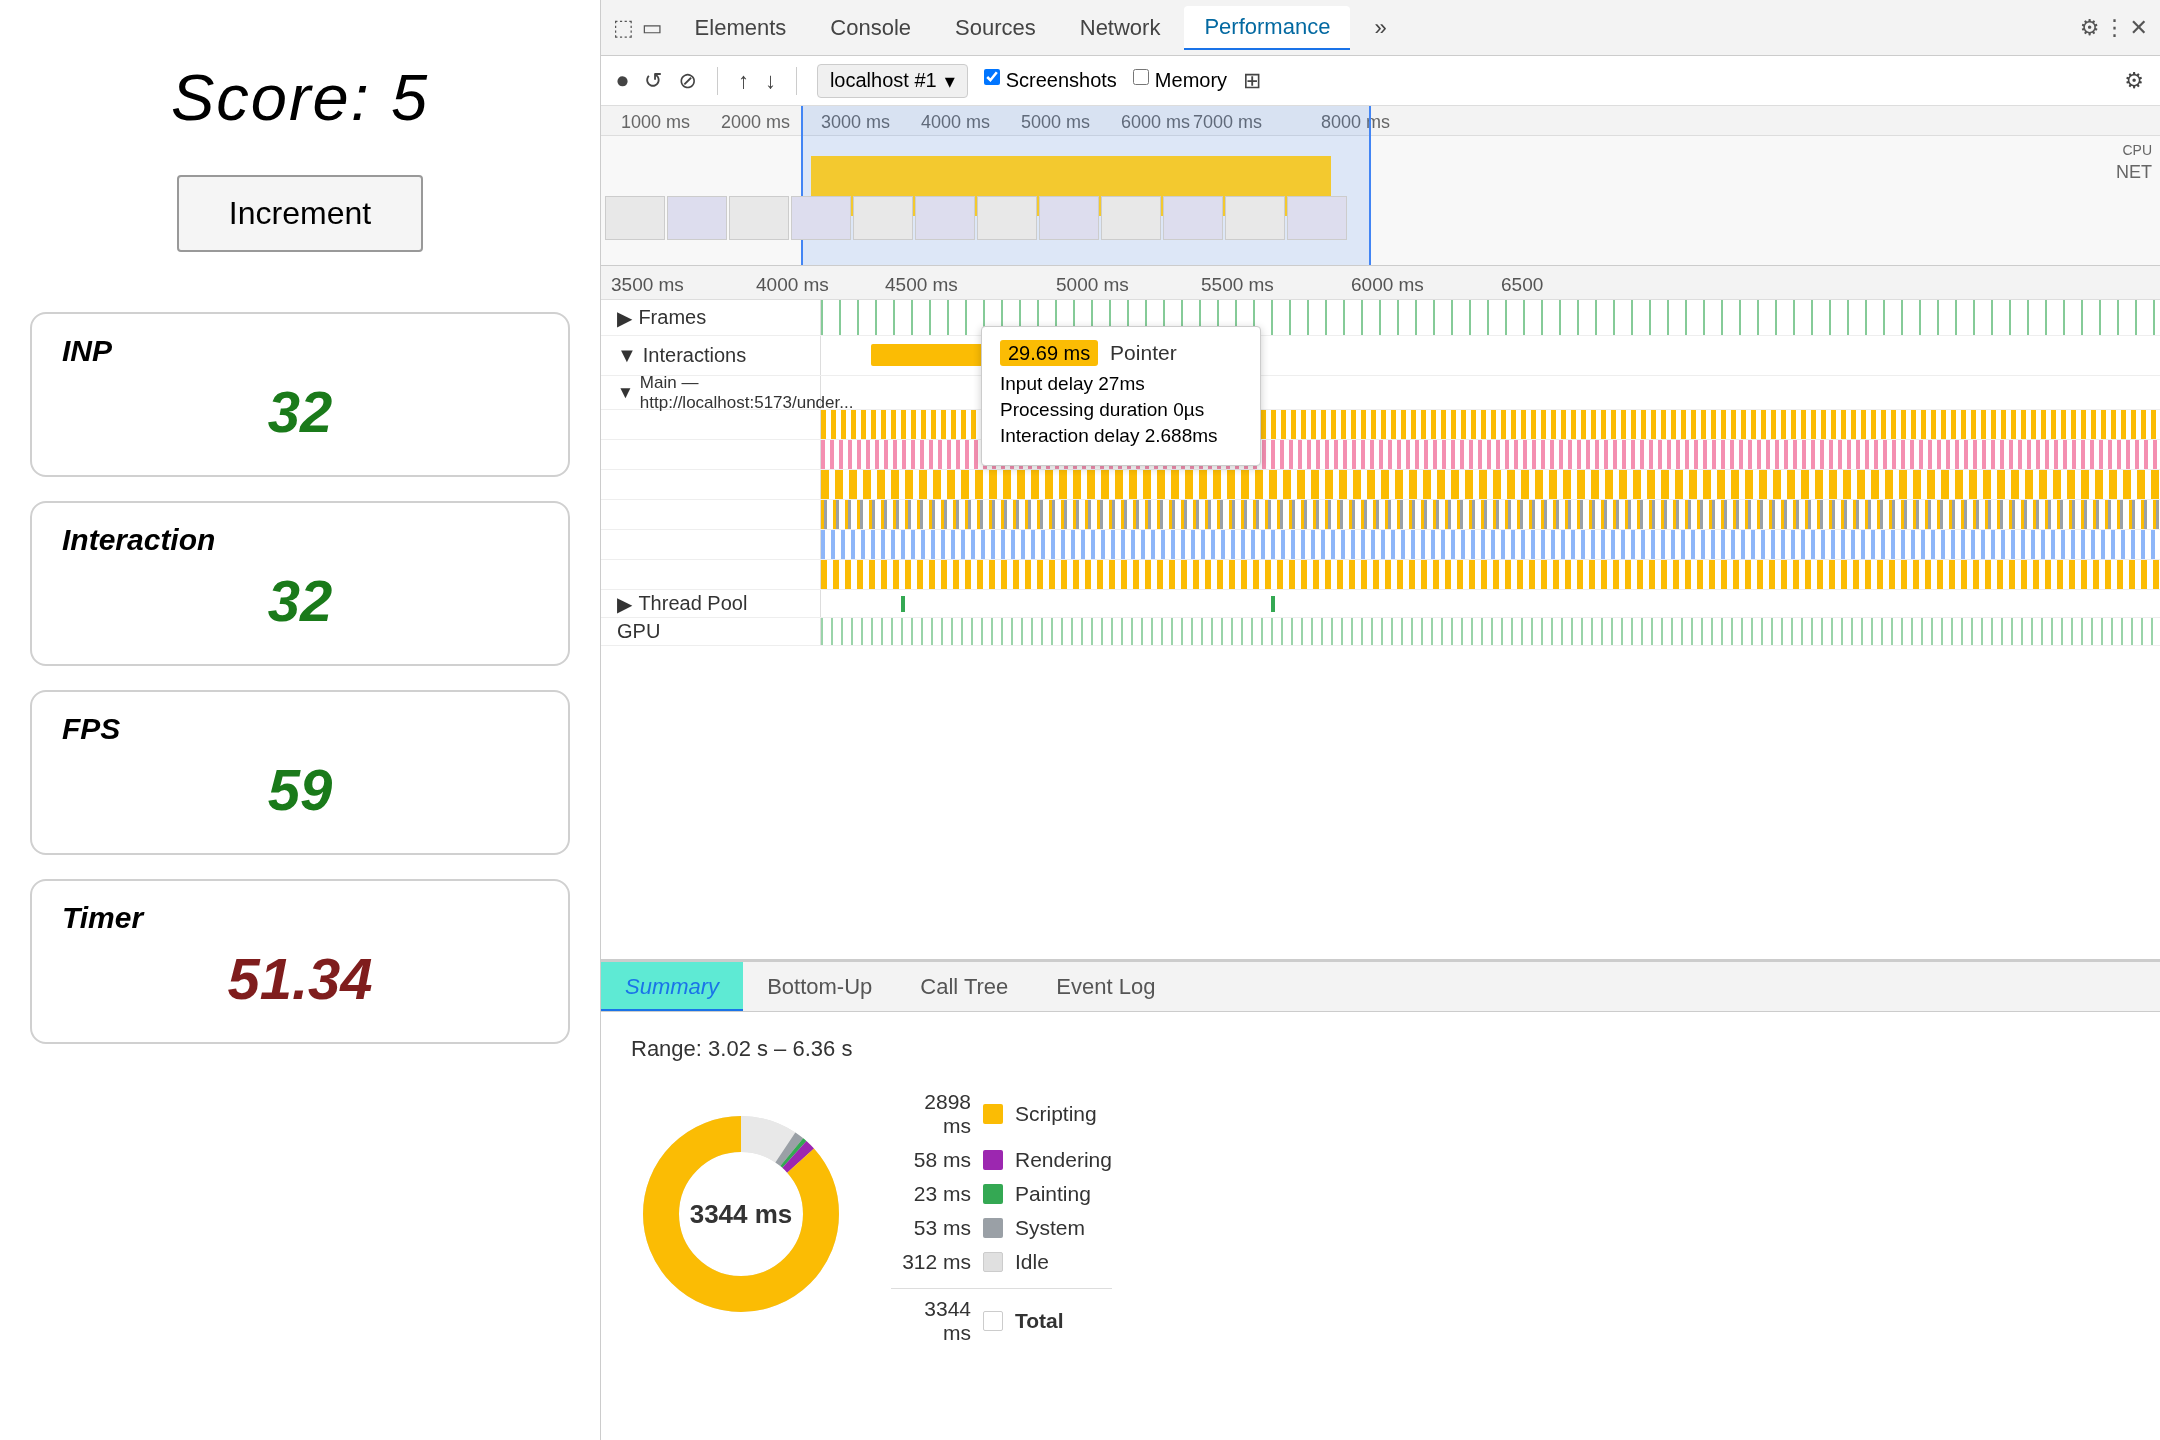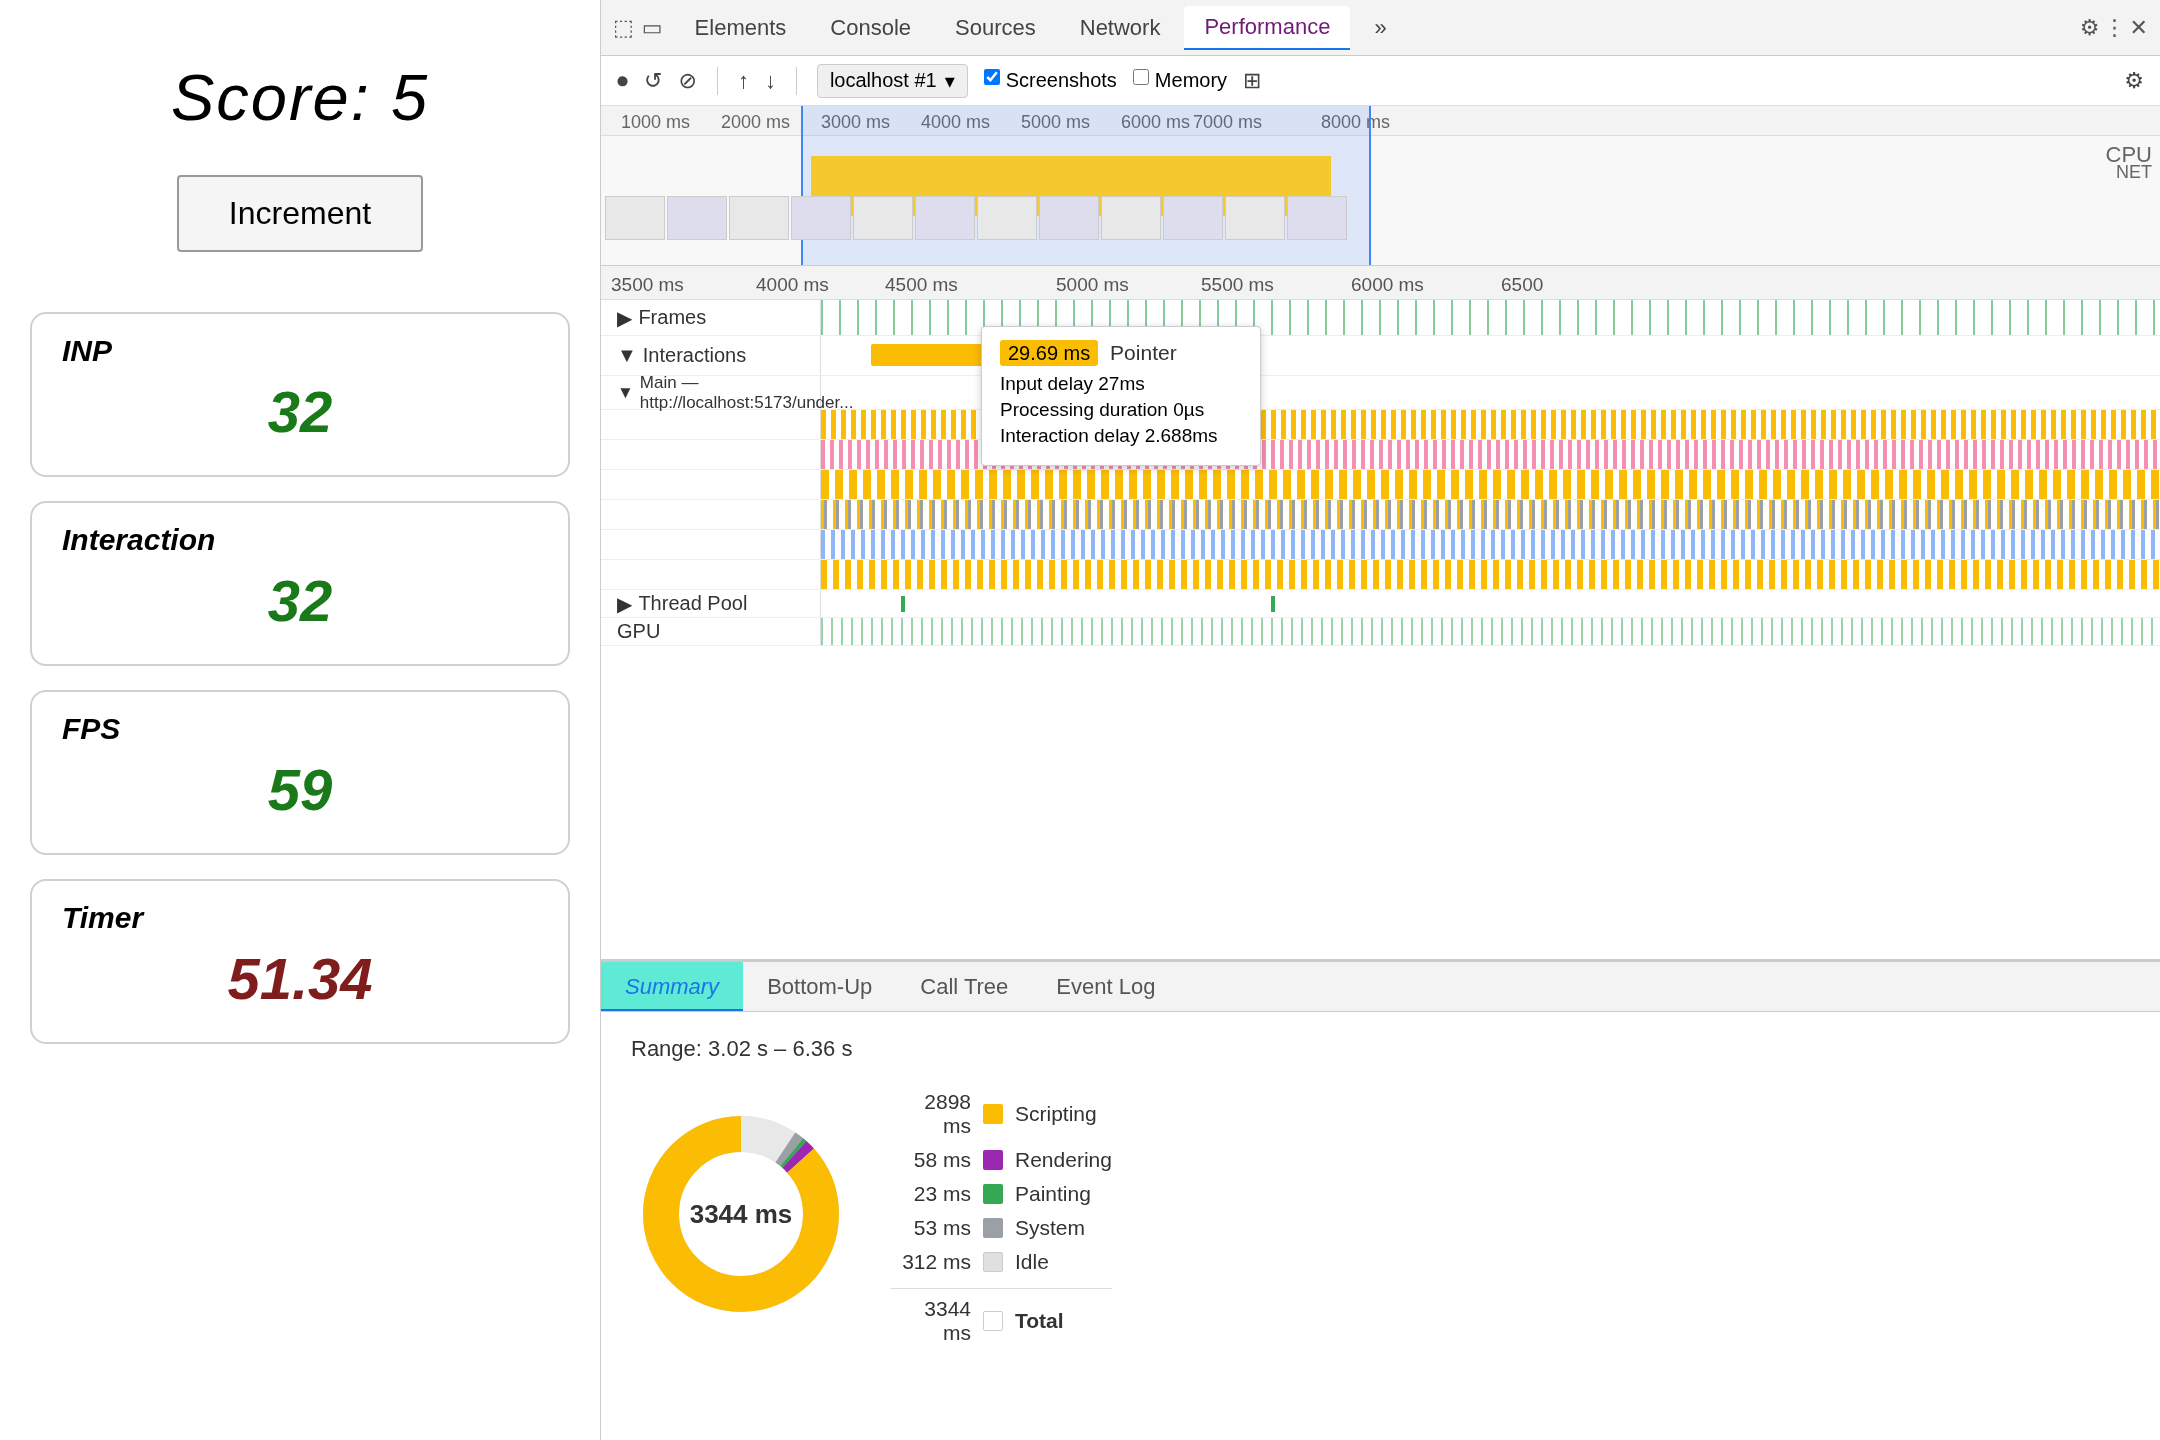--- a/index.html
+++ b/index.html
@@ -80,21 +80,21 @@
     }
     .devtools-tab {
       padding: 8px 20px;
       font-size: 22px;
       color: #444;
       cursor: pointer;
       border-radius: 4px 4px 0 0;
       white-space: nowrap;
     }
     .devtools-tab.active {
-      color: #701a75;
+      color: #0369a1;
       border-bottom: 2px solid #1a73e8;
       background: #fff;
     }
     .devtools-tab-icons {
       display: flex;
       align-items: center;
       gap: 8px;
       margin-right: 8px;
     }
     .tab-icon { font-size: 22px; color: #555; cursor: pointer; }
@@ -164,21 +164,21 @@
     .timeline-selection {
       position: absolute;
       background: rgba(66,133,244,0.15);
       border-left: 2px solid #4285f4;
       border-right: 2px solid #4285f4;
       top: 0;
       bottom: 0;
       left: 200px;
       width: 570px;
     }
-    .cpu-label { position: absolute; right: 8px; top: 36px; font-size: 22px; color: #666; }
+    .cpu-label { position: absolute; right: 8px; top: 36px; font-size: 14px; color: #666; }
     .net-label { position: absolute; right: 8px; top: 56px; font-size: 18px; color: #666; }
 
     
     .timeline-main {
       flex: 1;
       overflow: hidden;
       position: relative;
       border-bottom: 1px solid #ccc;
     }
     .timeline-ruler2 {

